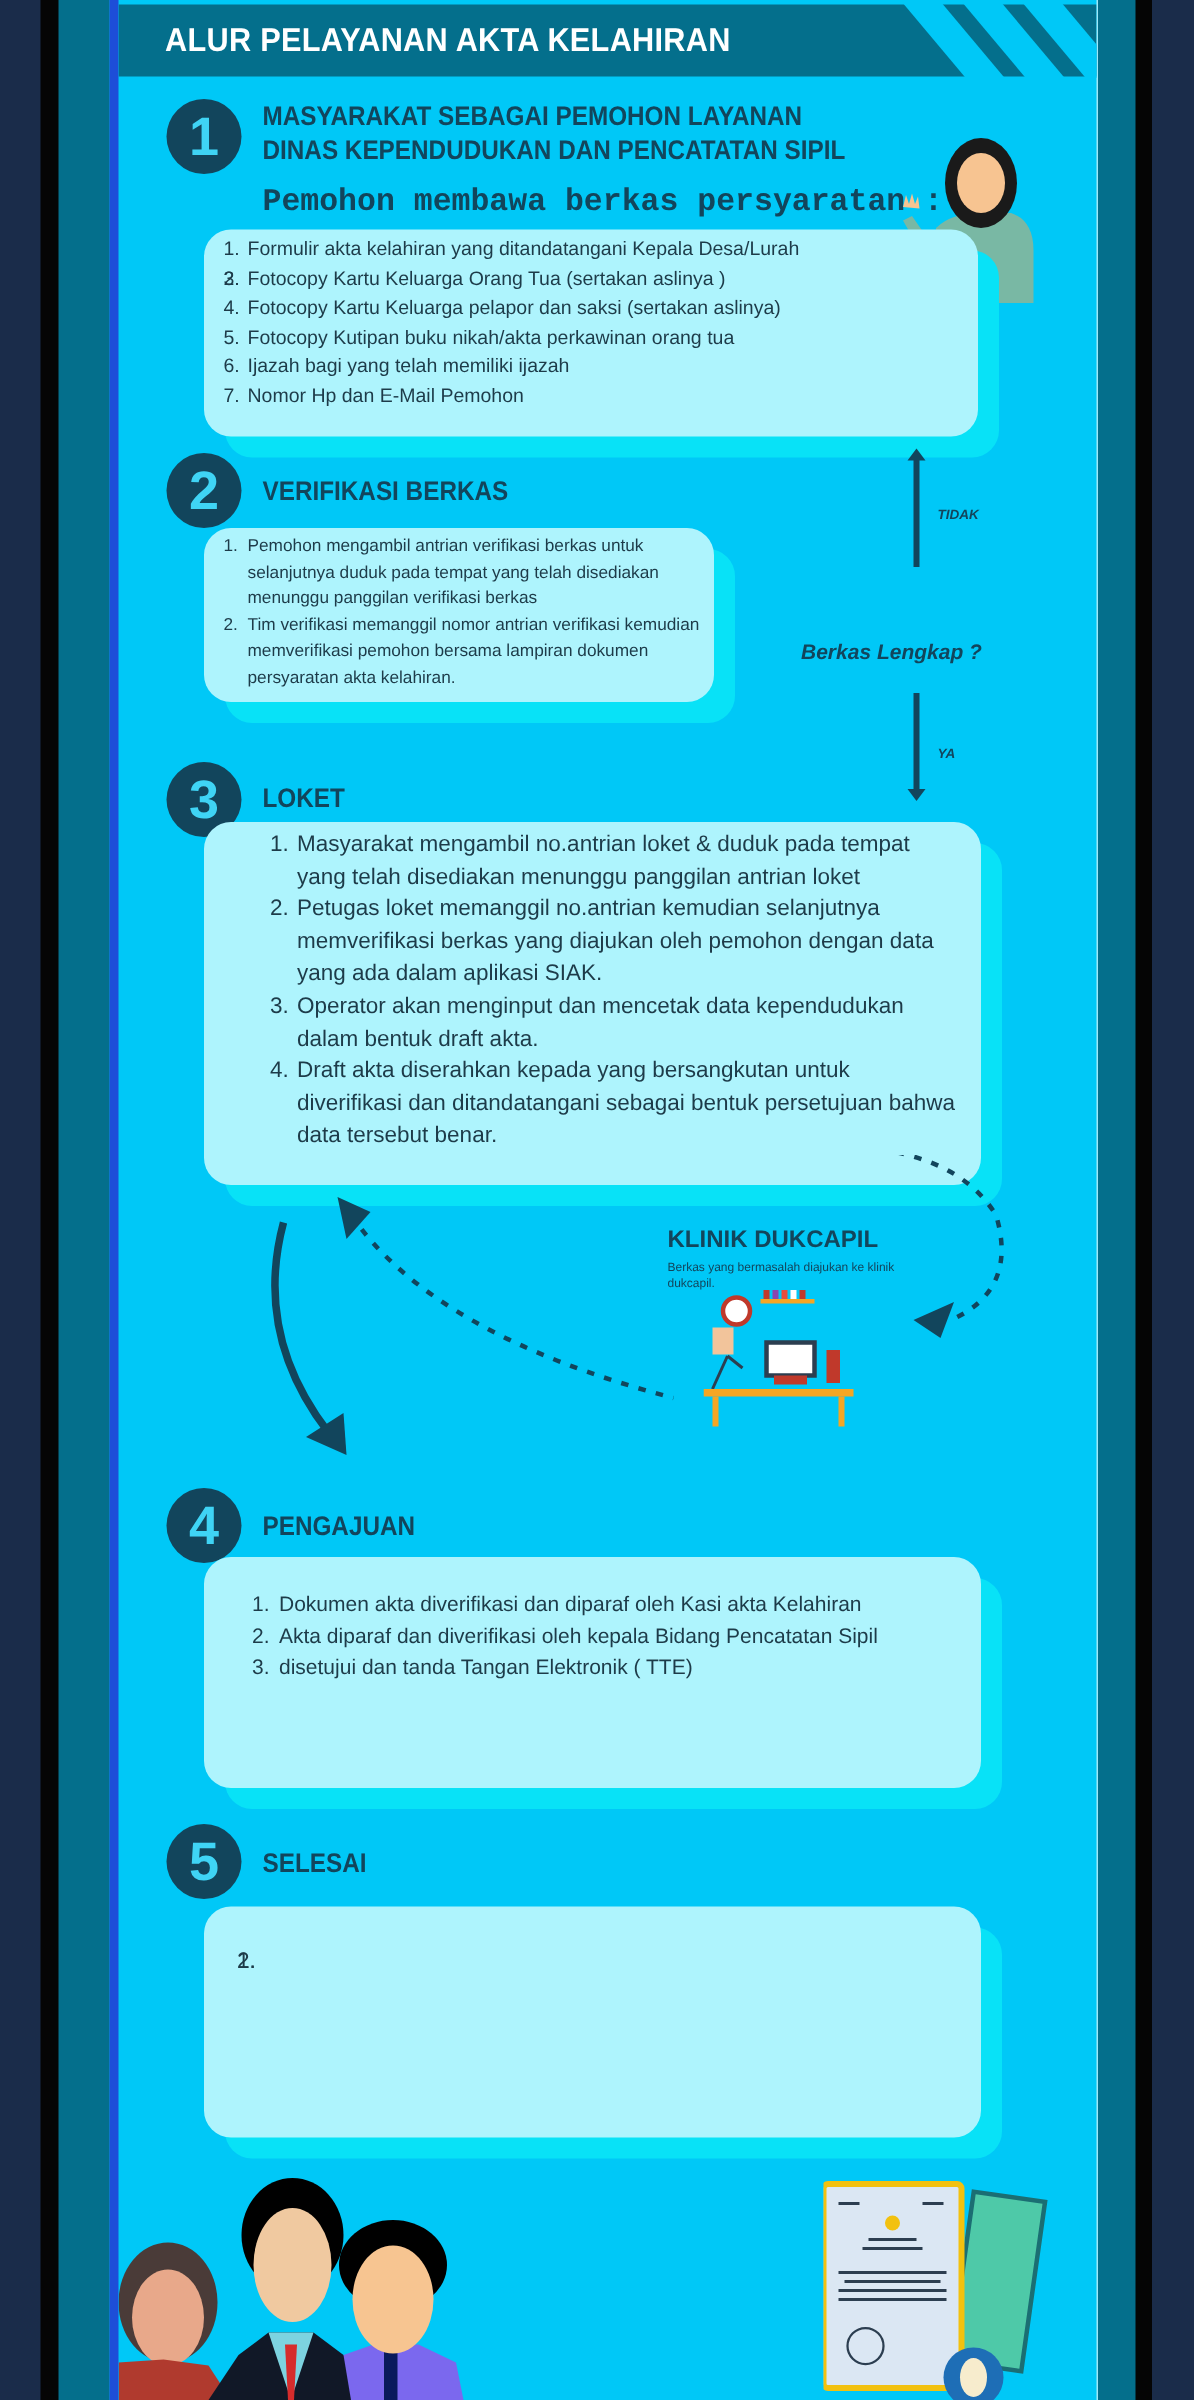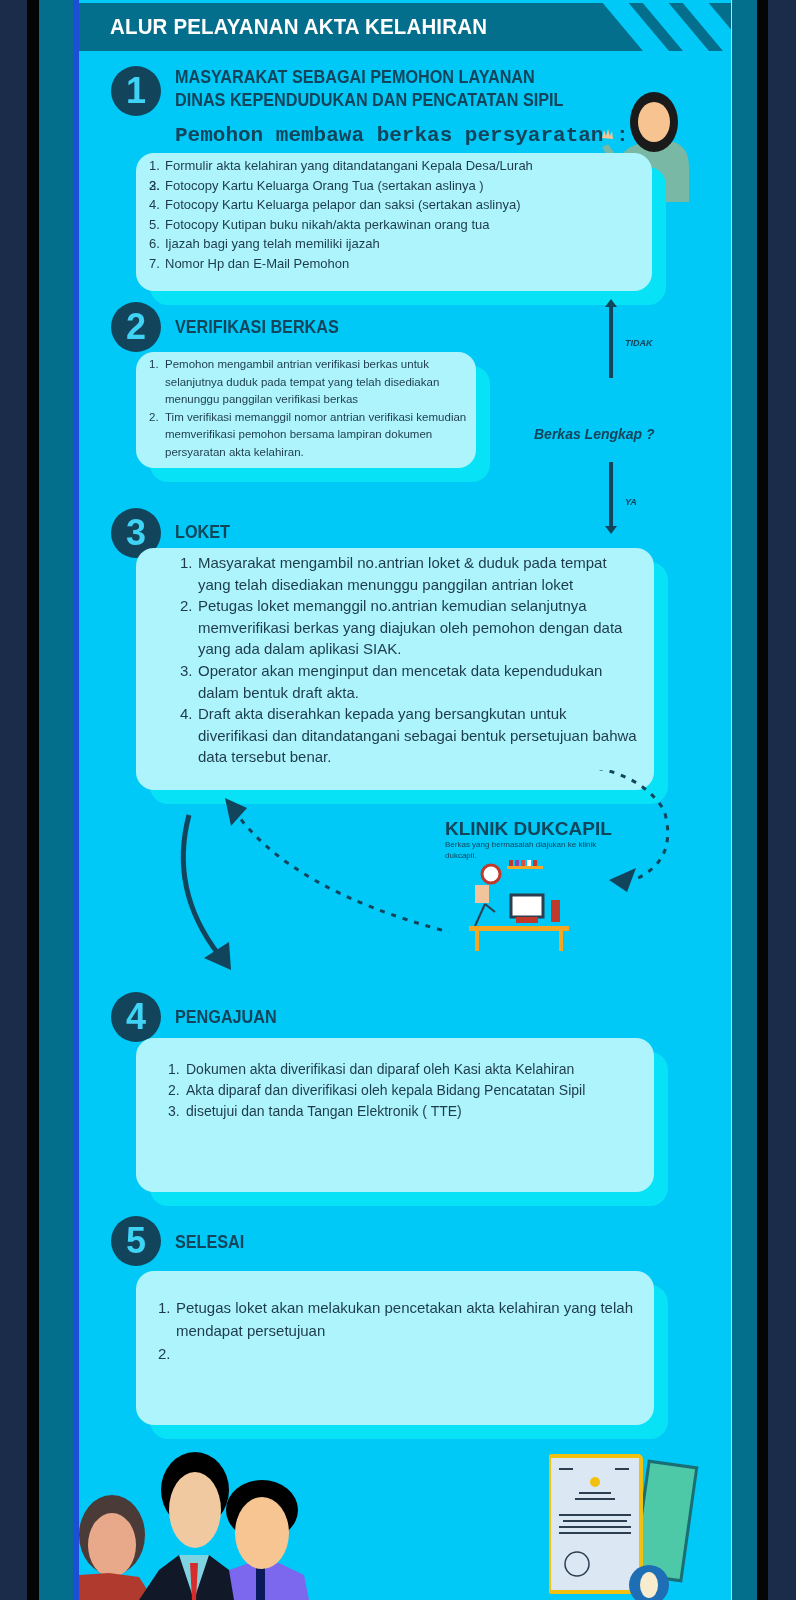--- a/index.html
+++ b/index.html
@@ -14,21 +14,21 @@
   .num { width:50px; height:50px; border-radius:50%; background:#12455c; color:#3fd4f5; font-weight:bold; font-size:36px; display:flex; align-items:center; justify-content:center; }
   .sec-title { color:#12455c; font-weight:bold; font-size:18px; white-space:nowrap; transform:scaleX(0.9); transform-origin:left; line-height:1.2; }
   .card { background:#aef4fd; border-radius:18px; box-shadow:14px 14px 0 #08e2f7; }
   .card ol { margin:0; padding:0 0 0 0; list-style:none; color:#1d3b49; }
   .card li { position:relative; padding-left:16px; }
   .card li .n { position:absolute; left:0; top:0; }
   .sub-head { color:#12455c; font-weight:bold; font-size:16px; white-space:nowrap; }
   .decision { color:#12455c; font-weight:bold; font-style:italic; font-size:14px; white-space:nowrap;margin-top:16px; }
   .small-label { color:#12455c; font-weight:bold; font-style:italic; font-size:9px; }
   .vline { width:4px; background:#12455c; }
-  .klinik-title { color:#12455c; font-weight:bold; font-size:19px; white-space:nowrap; }
+  .klinik-title { color:#12455c; font-weight:bold; font-size:16px; white-space:nowrap; }
   .klinik-desc { color:#12455c; font-size:8px; line-height:11px; width:170px; }
 </style>
 </head>
 <body>
 
 <div class="abs frame-black"></div>
 <div class="abs frame-teal"></div>
 
 <div class="abs canvas">
 
@@ -132,21 +132,21 @@
       <li style="padding-left:18px;"><span class="n">1.</span><span>Dokumen akta diverifikasi dan diparaf oleh Kasi akta Kelahiran</span></li>
       <li style="padding-left:18px;"><span class="n">2.</span><span>Akta diparaf dan diverifikasi oleh kepala Bidang Pencatatan Sipil</span></li>
       <li style="padding-left:18px;"><span class="n">3.</span><span>disetujui dan tanda Tangan Elektronik ( TTE)</span></li>
     </ol>
   </div>
 
   <div class="abs num" style="left:32px;top:1216px;">5</div>
   <div class="abs sec-title" style="left:96px;top:1232px;">SELESAI</div>
   <div class="abs card" style="left:57px;top:1271px;width:518px;height:154px;">
     <ol style="position:absolute;left:22px;top:25px;font-size:15px;line-height:23px;width:490px;">
-      <li style="padding-left:18px;"><span class="n">1.</span><span>Petugas loket akan melakukan pencetakan akta kelahiran yang telah mendapat persetujuan</span></li>
+      <li style="padding-left:18px;"><span class="n">1.</span></li>
       <li style="padding-left:18px;"><span class="n">2.</span></li>
     </ol>
   </div>
 
   <div class="abs" style="left:0;top:1445px;width:260px;height:155px;">
     <svg width="260" height="155" viewBox="0 0 260 155">
       <ellipse cx="33" cy="90" rx="33" ry="40" fill="#4a3b38"></ellipse>
       <ellipse cx="33" cy="100" rx="24" ry="32" fill="#e8a88a"></ellipse>
       <path d="M0 130 L30 128 L60 132 L75 155 L0 155 Z" fill="#b03a2e"></path>
       <path d="M80 125 L100 110 L130 110 L150 125 L175 155 L60 155 Z" fill="#111827"></path>

